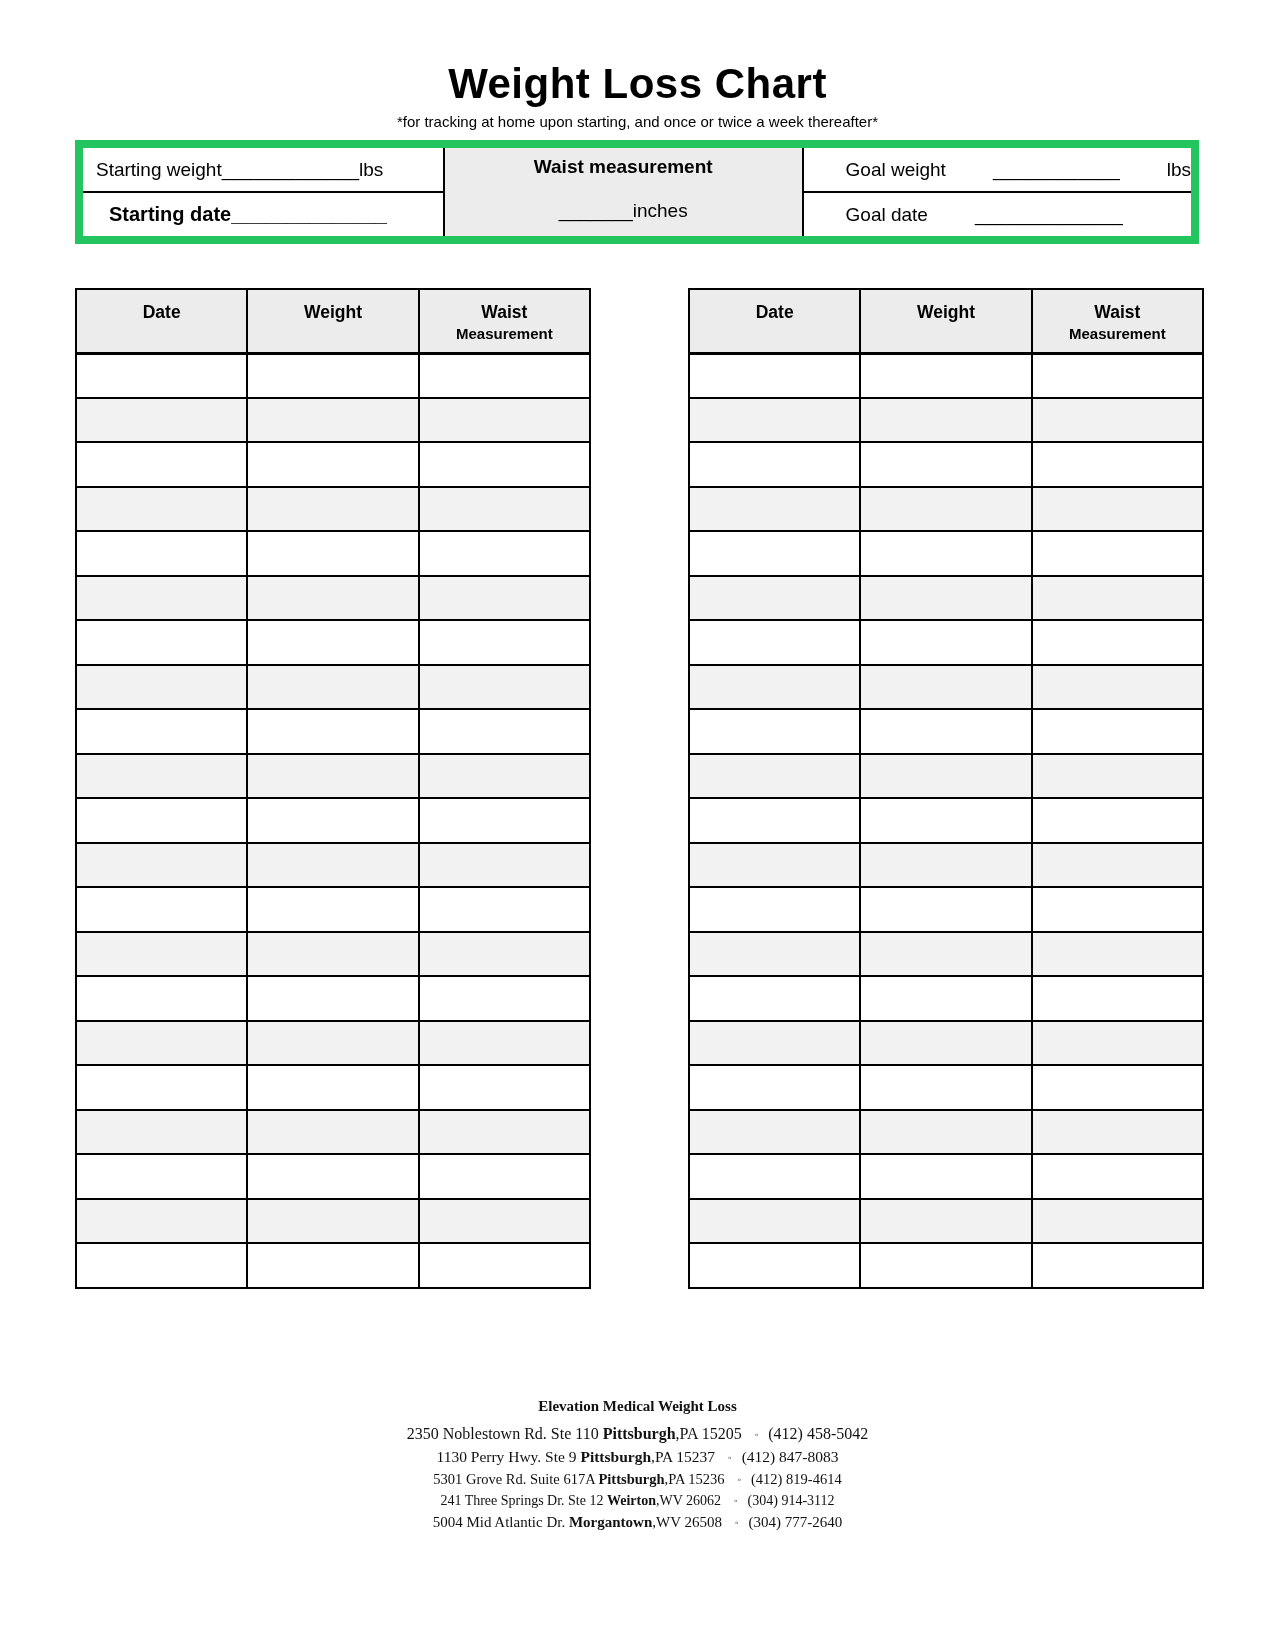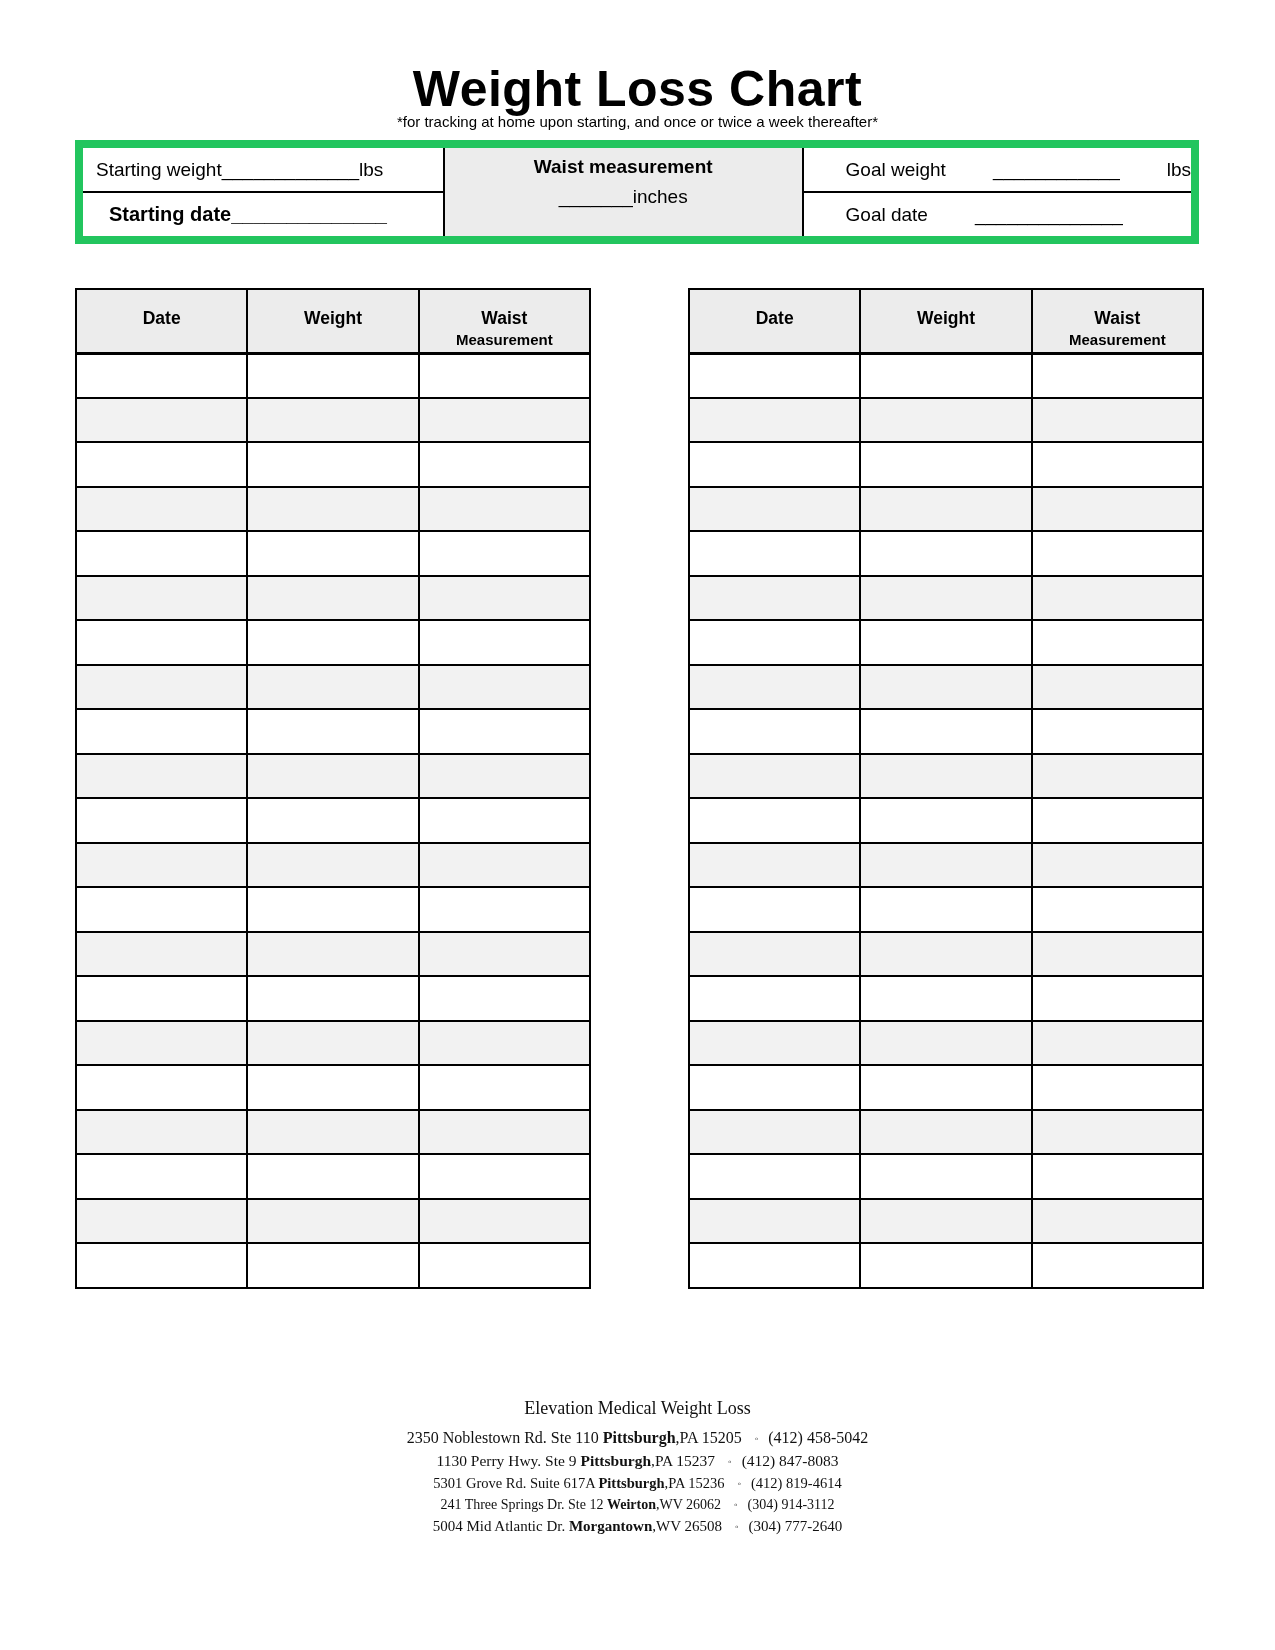--- a/index.html
+++ b/index.html
@@ -7,21 +7,21 @@
   body {
     width: 1275px; height: 1650px;
     background: #ffffff; color: #000;
     font-family: "Liberation Sans", sans-serif;
     position: relative; overflow: hidden;
   }
 
   
   .title {
     position: absolute; top: 60px; left: 0; width: 100%;
-    text-align: center; font-size: 50px; font-weight: bold; letter-spacing: .5px;
+    text-align: center; font-size: 42px; font-weight: bold; letter-spacing: .5px;
   }
   .subtitle {
     position: absolute; top: 113px; left: 0; width: 100%;
     text-align: center; font-size: 15px;
   }
 
   
   .summary {
     position: absolute; left: 75px; top: 140px;
     width: 1124px; height: 104px;
@@ -32,42 +32,42 @@
   .s-col.mid   { width: 33.2%; border-right: 2px solid #000; background: var(--waist-bg, #ececec);
                  text-align: center; display: block; padding-top: 8px; font-size: 19px; }
   .s-col.right { flex: 1; }
   .s-cell { flex: 1; display: flex; align-items: center; font-size: 19px; white-space: nowrap; }
   .s-cell.rule { border-bottom: 2px solid #000; }
   .s-col.left  .s-cell { padding-left: 13px; }
   .s-col.left  .s-cell.b2 { padding-left: 26px; }
   .s-col.right .s-cell { padding-left: 42px; gap: 47px; }
   .bold { font-weight: bold; }
   .s-col.left .s-cell.b2 { font-weight: bold; font-size: 20px; }
-  .mid .wm-line2 { margin-top: 8px; }
+  .mid .wm-line2 { margin-top: 22px; }
 
   
   .tables { position: absolute; left: 75px; top: 288px; display: flex; gap: 97px; }
   table.log { border-collapse: collapse; width: 516px; table-layout: fixed; }
   table.log th, table.log td { border: 2px solid #000; }
   table.log thead th {
     background: var(--hdr-bg, #ececec);
-    height: 64px; vertical-align: top; padding-top: 18px;
+    height: 64px; vertical-align: top; padding-top: 12px;
     font-size: 17.5px; font-weight: bold; text-align: center;
     border-bottom: 3px solid #000;
   }
   table.log thead .h2 { font-size: 15px; margin-top: 2px; font-weight: bold; }
   table.log tbody td { height: 44.5px; background: #ffffff; }
   table.log tbody tr:nth-child(even) td { background: var(--alt-bg, #f2f2f2); }
 
   
   .footer {
     position: absolute; top: 1398px; left: 0; width: 100%;
     text-align: center; font-family: "Liberation Serif", serif; color: #111;
   }
-  .footer .clinic { font-weight: normal; font-size: 18px; margin-bottom: 10px; }
+  .footer .clinic { font-weight: bold; font-size: 15px; margin-bottom: 10px; }
   .footer .loc { margin: 5px 0; white-space: nowrap; }
   .footer .loc:nth-child(2) { font-size: 16px; }
   .footer .loc:nth-child(3) { font-size: 15.5px; }
   .footer .loc:nth-child(4) { font-size: 14.5px; }
   .footer .loc:nth-child(5) { font-size: 14px; }
   .footer .loc:nth-child(6) { font-size: 15px; }
   .footer .sep { font-size: 10px; margin: 0 10px 0 13px; vertical-align: 1px; }
 </style>
 </head>
 <body>

